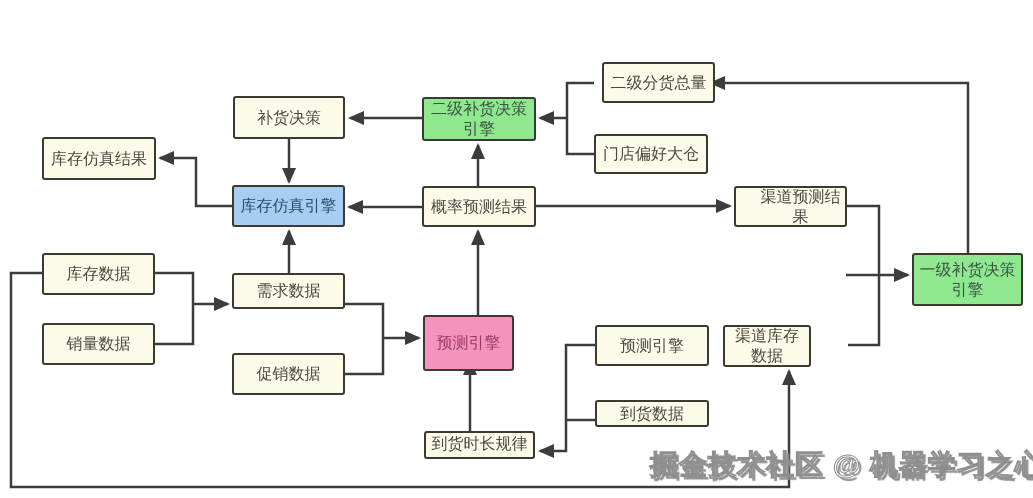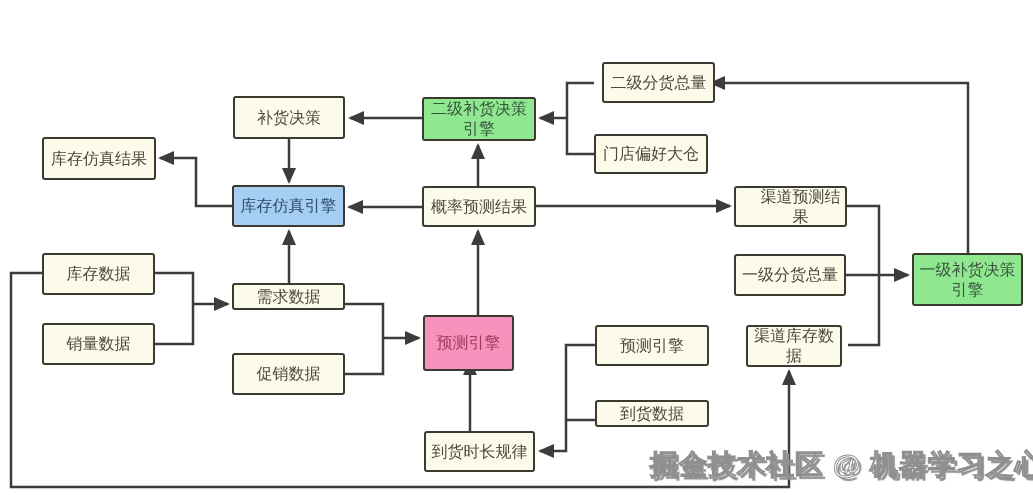--- a/index.html
+++ b/index.html
@@ -66,28 +66,28 @@
   .n-replenish-decision   { left:233px; top:96px;  width:112px; height:43px; }
   .n-l2-engine            { left:422px; top:97px;  width:114px; height:44px; }
   .n-l2-allocation        { left:594px; top:62px;  width:113px; height:41px;margin-left:8px; }
   .n-store-pref           { left:594px; top:134px; width:114px; height:40px; }
   .n-sim-result           { left:42px;  top:137px; width:114px; height:43px; }
   .n-sim-engine           { left:232px; top:185px; width:113px; height:42px; }
   .n-prob-result          { left:422px; top:186px; width:114px; height:41px; }
   .n-channel-forecast     { left:734px; top:186px; width:113px; height:41px;padding-left:24px; }
   .n-inventory-data       { left:42px;  top:253px; width:113px; height:42px; }
   .n-sales-data           { left:42px;  top:323px; width:113px; height:42px; }
-  .n-demand-data          { left:232px; top:283px; width:113px; height:27px; }
+  .n-demand-data          { left:232px; top:273px; width:113px; height:36px; }
   .n-promo-data           { left:232px; top:353px; width:113px; height:42px; }
   .n-forecast-engine      { left:423px; top:315px; width:91px;  height:56px; }
   .n-replenish-data       { left:595px; top:325px; width:114px; height:41px; }
   .n-arrival-data         { left:595px; top:400px; width:114px; height:27px; }
-  .n-arrival-leadtime     { left:424px; top:431px; width:111px; height:41px; }
+  .n-arrival-leadtime     { left:424px; top:431px; width:111px; height:28px;font-family:Liberation Mono, monospace; }
   .n-l1-allocation        { left:734px; top:254px; width:112px; height:42px; }
-  .n-channel-inventory    { left:746px; top:325px; width:96px; height:42px;text-align:center; }
+  .n-channel-inventory    { left:723px; top:325px; width:88px; height:42px;text-align:center; }
   .n-l1-engine            { left:912px; top:253px; width:111px; height:53px; }
 
   .watermark {
     position: absolute;
     left: 650px;
     top: 446px;
     z-index: 3;
     font-size: 28px;
     font-weight: bold;
     letter-spacing: 1px;
@@ -149,18 +149,17 @@
   <div class="node n-prob-result">概率预测结果</div>
   <div class="node n-channel-forecast">渠道预测结果</div>
   <div class="node n-inventory-data">库存数据</div>
   <div class="node n-sales-data">销量数据</div>
   <div class="node n-demand-data">需求数据</div>
   <div class="node n-promo-data">促销数据</div>
   <div class="node pink n-forecast-engine">预测引擎</div>
   <div class="node n-replenish-data">预测引擎</div>
   <div class="node n-arrival-data">到货数据</div>
   <div class="node n-arrival-leadtime">到货时长规律</div>
-  <div class="node n-l1-allocation">一级分货总量</div>
   <div class="node n-channel-inventory">渠道库存数据</div>
   <div class="node green n-l1-engine">一级补货决策引擎</div>
 
   <div class="watermark">掘金技术社区 @ 机器学习之心AI</div>
 </div>
 
 </body></html>

